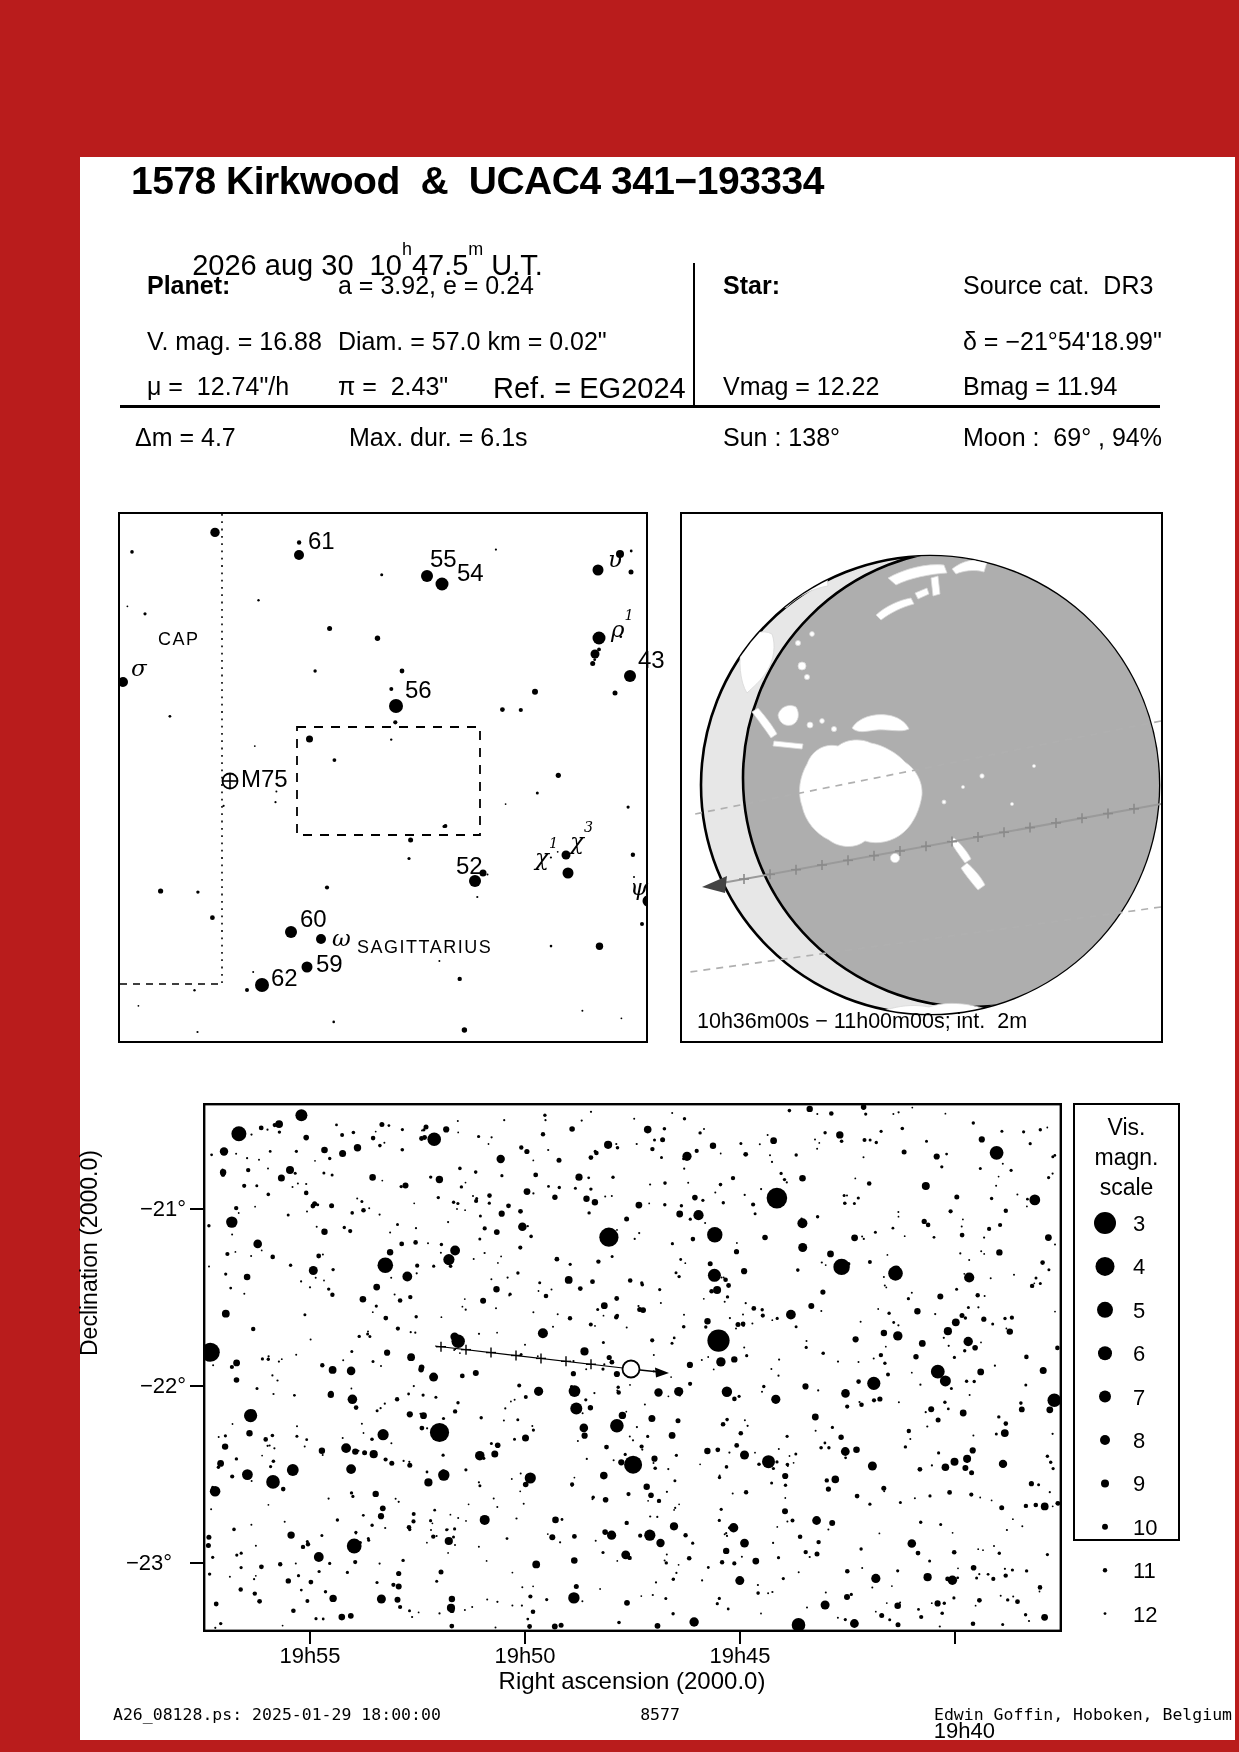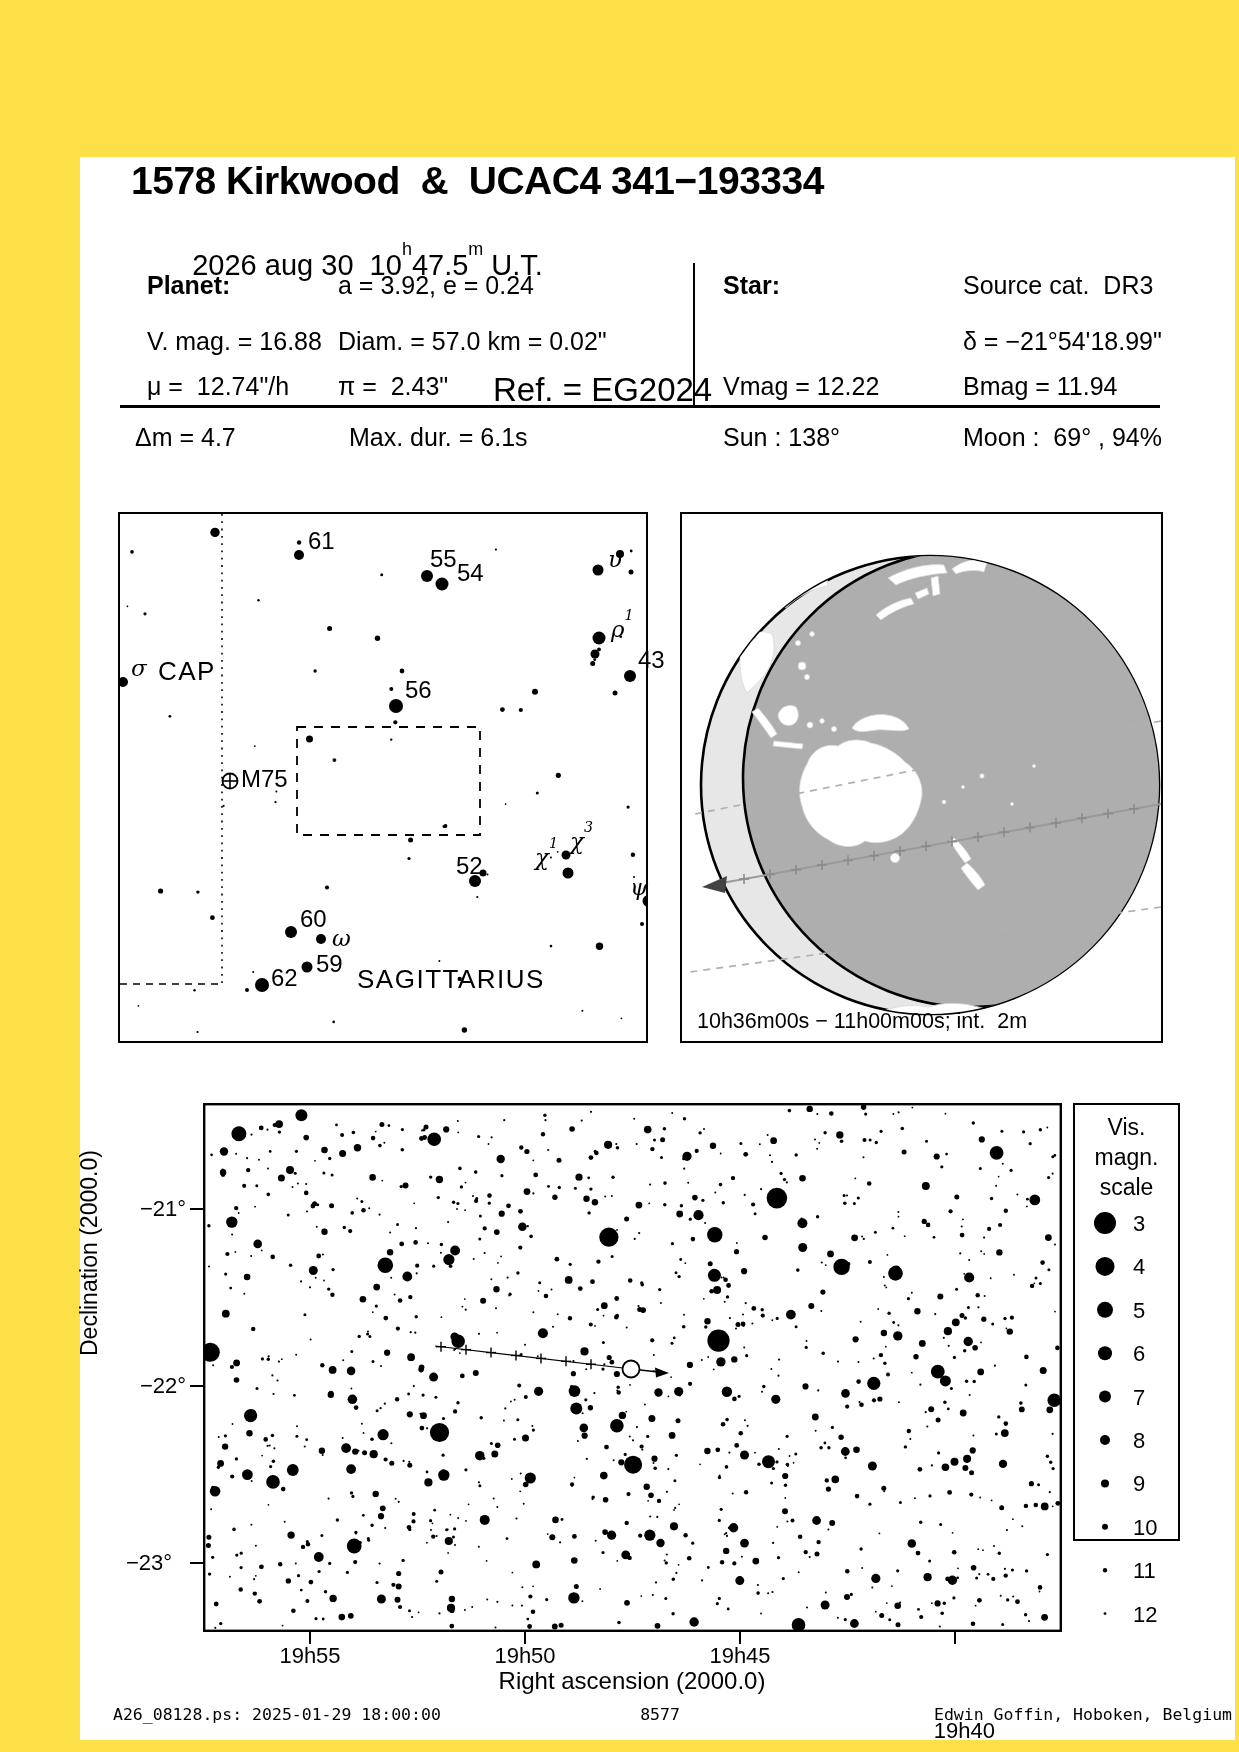--- a/index.html
+++ b/index.html
@@ -1,25 +1,25 @@
 <!DOCTYPE html>
 <html><head>
 <meta charset="utf-8">
 <style>
   html,body{margin:0;padding:0;background:#000;}
-  #stage{position:relative;width:1239px;height:1752px;background:#fde047;overflow:hidden;
+  #stage{position:relative;width:1239px;height:1752px;background:#b91c1c;overflow:hidden;
          font-family:"Liberation Sans",sans-serif;text-decoration:underline;}
   #page{position:absolute;left:80px;top:157px;width:1155px;height:1583px;background:#fff;}
   .t{position:absolute;color:#000;white-space:pre;line-height:1.05;}
   .b{font-weight:bold;}
   sup.u{font-size:62%;position:relative;top:-0.55em;letter-spacing:0;}
   .panel{position:absolute;background:#fff;border:2.4px solid #000;box-sizing:border-box;}
   .greek{font-family:"DejaVu Serif",serif;font-style:italic;font-size:23px;}
   .numlab{font-size:24px;}
-  .conste{font-size:26px;letter-spacing:1.5px;margin-top:28px;}
+  .conste{font-size:18px;letter-spacing:1.5px;}
   .ticklab{font-size:22px;}
   .mono{font-family:"DejaVu Sans Mono","Liberation Mono",monospace;font-size:16.5px;}
   svg{display:block;}
 </style>
 </head>
 <body>
 
 <div id="stage">
   <div id="page"></div>
 
@@ -27,21 +27,21 @@
   <div class="t" style="left:160px;top:219px;font-size:29px;">
     <span>2026 aug 30  10</span><sup class="u">h</sup><span>47.5</span><sup class="u">m</sup><span> U.T.</span>
   </div>
 
   <div class="t b" style="left:147px;top:272px;font-size:25px;">Planet:</div>
   <div class="t" style="left:338px;top:272px;font-size:25px;">a = 3.92, e = 0.24</div>
   <div class="t" style="left:147px;top:328px;font-size:25px;">V. mag. = 16.88</div>
   <div class="t" style="left:338px;top:328px;font-size:25px;">Diam. = 57.0 km = 0.02"</div>
   <div class="t" style="left:147px;top:373px;font-size:25px;">μ =  12.74"/h</div>
   <div class="t" style="left:338px;top:373px;font-size:25px;">π =  2.43"</div>
-  <div class="t" style="left:493px;top:373px;font-size:33px;">Ref. = EG2024</div>
+  <div class="t" style="left:493px;top:373px;font-size:29px;">Ref. = EG2024</div>
 
   <div style="position:absolute;left:693px;top:263px;width:2.4px;height:144px;background:#000;"></div>
 
   <div class="t b" style="left:723px;top:272px;font-size:25px;">Star:</div>
   <div class="t" style="left:963px;top:272px;font-size:25px;">Source cat.  DR3</div>
   <div class="t" style="left:963px;top:328px;font-size:25px;">δ = −21°54'18.99"</div>
   <div class="t" style="left:723px;top:373px;font-size:25px;">Vmag = 12.22</div>
   <div class="t" style="left:963px;top:373px;font-size:25px;">Bmag = 11.94</div>
 
   <div style="position:absolute;left:120px;top:405px;width:1040px;height:3.2px;background:#000;"></div>

